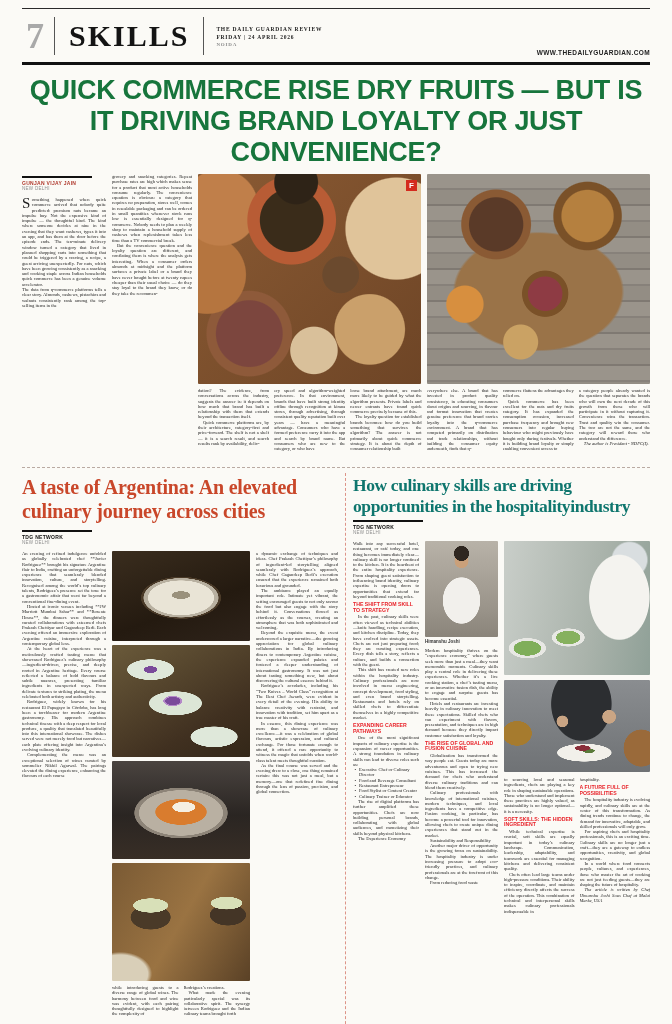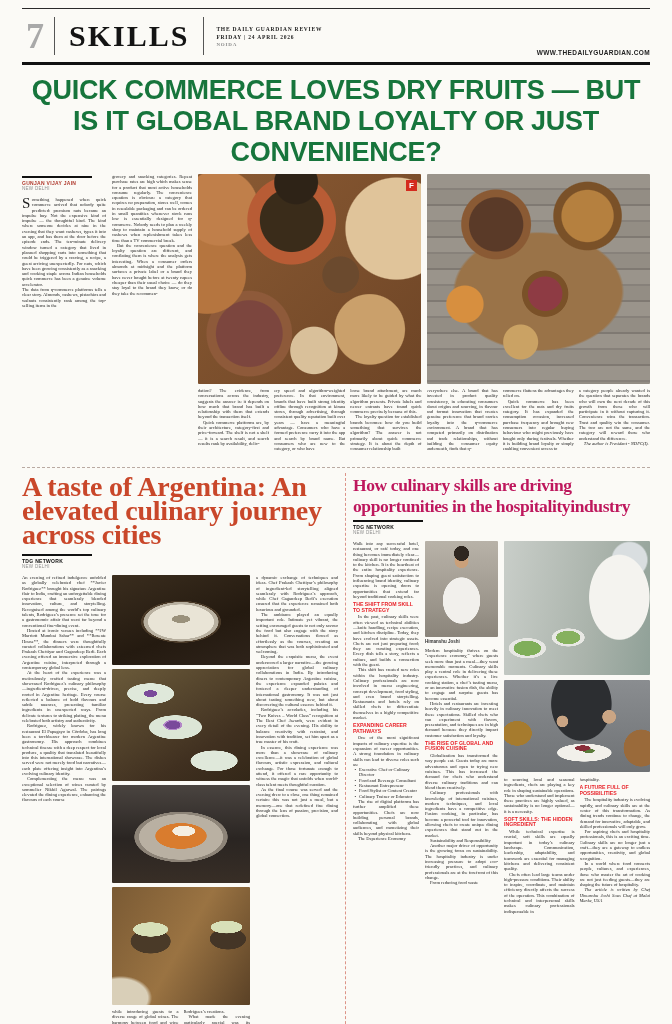--- a/index.html
+++ b/index.html
@@ -54,30 +54,30 @@
   }
   .flow p.li { text-indent:0; padding-left:6px; position:relative; text-align:left; }
   .flow p.li::before { content:"•"; position:absolute; left:1.5px; top:0; }
   .flow p.em { font-style:italic; }
   
   .h-divider { margin:7px 22px 5px; border-top:1px dashed #b9aaa2; height:0; }
   .lower { margin:0 22px; display:flex; gap:7px; height:576px; overflow:hidden; }
   .v-divider { border-left:1px dashed #dd9488; flex:none; }
   
   .a2 { width:316px; flex:none; display:flex; flex-direction:column; }
-  .a2-headline { font-family:"Liberation Serif",serif; font-weight:bold; color:#c9472a; font-size:28px; line-height:24px; letter-spacing:-0.2px; margin:2px 0 5px; }
+  .a2-headline { font-family:"Liberation Serif",serif; font-weight:bold; color:#c9472a; font-size:20px; line-height:24px; letter-spacing:-0.2px; margin:2px 0 5px; }
   .a2-body { display:flex; gap:6px; flex:1; overflow:hidden; }
   .a2-c1 { width:84px; flex:none; overflow:hidden; }
   .a2-mid { width:138px; flex:none; display:flex; flex-direction:column; gap:4px; }
   .a2-c3 { flex:1; min-width:0; overflow:hidden; }
   .a2-duo { flex:1; display:flex; gap:5px; overflow:hidden; }
   .a2-duo .flow { flex:1; overflow:hidden; }
   
   .a3 { flex:1; min-width:0; display:flex; flex-direction:column; }
-  .a3-headline { font-family:"Liberation Serif",serif; font-weight:bold; color:#be185d; font-size:17.5px; line-height:21px; letter-spacing:-0.4px; margin:2px 0 1px; }
+  .a3-headline { font-family:"Liberation Serif",serif; font-weight:bold; color:#0f766e; font-size:17.5px; line-height:21px; letter-spacing:-0.4px; margin:2px 0 1px; }
   .a3-body { display:flex; gap:6px; flex:1; overflow:hidden; }
   .a3-c1 { width:66px; flex:none; overflow:hidden; }
   .a3-c2 { width:73px; flex:none; display:flex; flex-direction:column; overflow:hidden; }
   .a3-right { flex:1; min-width:0; display:flex; flex-direction:column; gap:5px; }
   .a3-duo { flex:1; display:flex; gap:5px; overflow:hidden; }
   .a3-duo .flow { flex:1; overflow:hidden; }
   .caption { font-family:"Liberation Sans",sans-serif; font-size:4.5px; font-weight:bold; color:#333; margin:2px 0 4px; }
   
   .photo { position:relative; overflow:hidden; background:#777; border-radius:1px; }
   .ph-nuts { background:
@@ -161,21 +161,21 @@
         <div class="pub-line">THE DAILY GUARDIAN REVIEW</div>
         <div class="pub-line">FRIDAY | 24 APRIL 2026</div>
         <div class="pub-city">NOIDA</div>
       </div>
       <div class="website">WWW.THEDAILYGUARDIAN.COM</div>
     </div>
     <div class="thick-rule"></div>
   </header>
 
   <section>
-    <h1 class="a1-headline">QUICK COMMERCE LOVES DRY FRUITS — BUT IS IT GLOBAL BRAND LOYALTY OR JUST CONVENIENCE?</h1>
+    <h1 class="a1-headline">QUICK COMMERCE RISE DRY FRUITS — BUT IS IT DRIVING BRAND LOYALTY OR JUST CONVENIENCE?</h1>
     <div class="a1-body">
       <div class="a1-c1">
         <div class="byline red">
           <div class="name">GUNJAN VIJAY JAIN</div>
           <div class="city">NEW DELHI</div>
         </div>
         <p class="lead"><span class="dropcap">S</span><span>omething happened when quick commerce arrived that nobody quite predicted: premium nuts became an impulse buy. Not the expensive kind of impulse — the thoughtful kind. The kind where someone decides at nine in the evening that they want cashews, types it into an app, and has them at the door before the episode ends. The ten-minute delivery window turned a category that lived in planned shopping carts into something that could be triggered by a craving, a recipe, a guest arriving unexpectedly. For nuts, which have been growing consistently as a snacking and cooking staple across Indian households quick commerce has been a genuine volume accelerator.</span></p>
         <div class="flow">
             <p>The data from q-commerce platforms tells a clear story. Almonds, cashews, pistachios and walnuts consistently rank among the top-selling items in the</p>
           </div>

